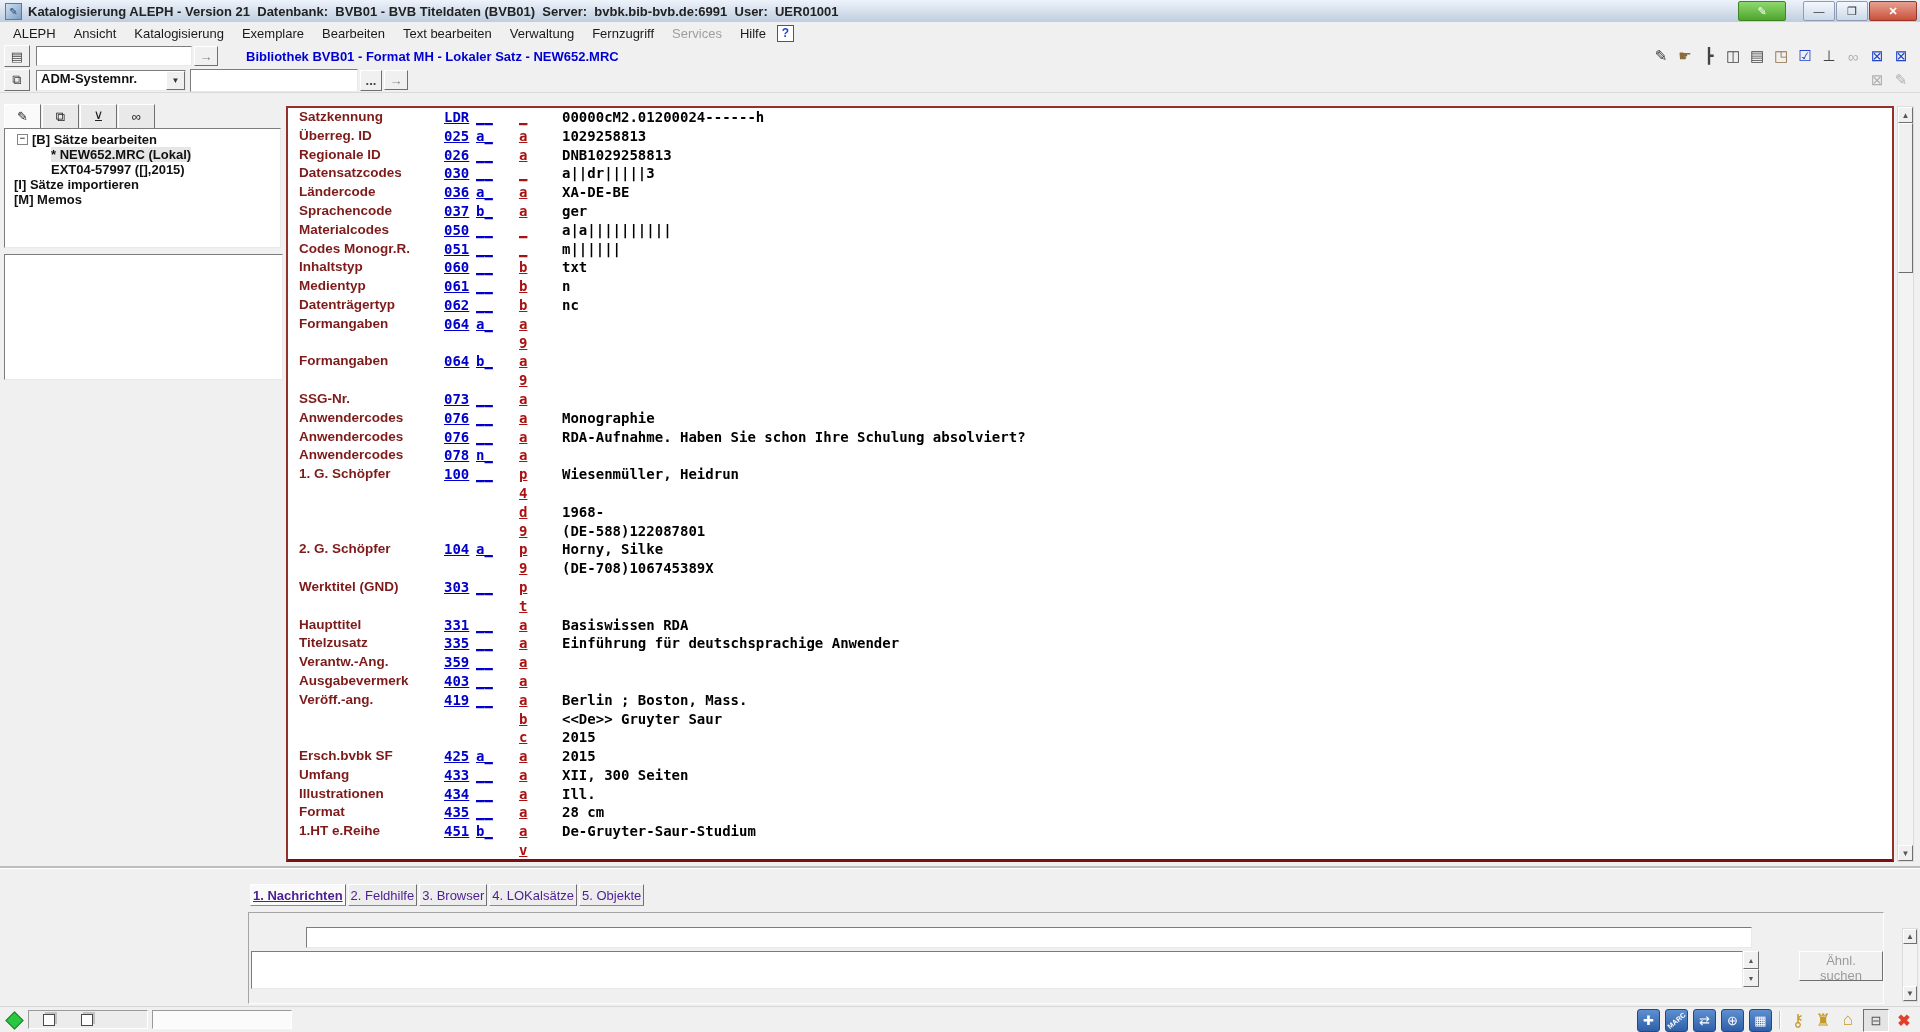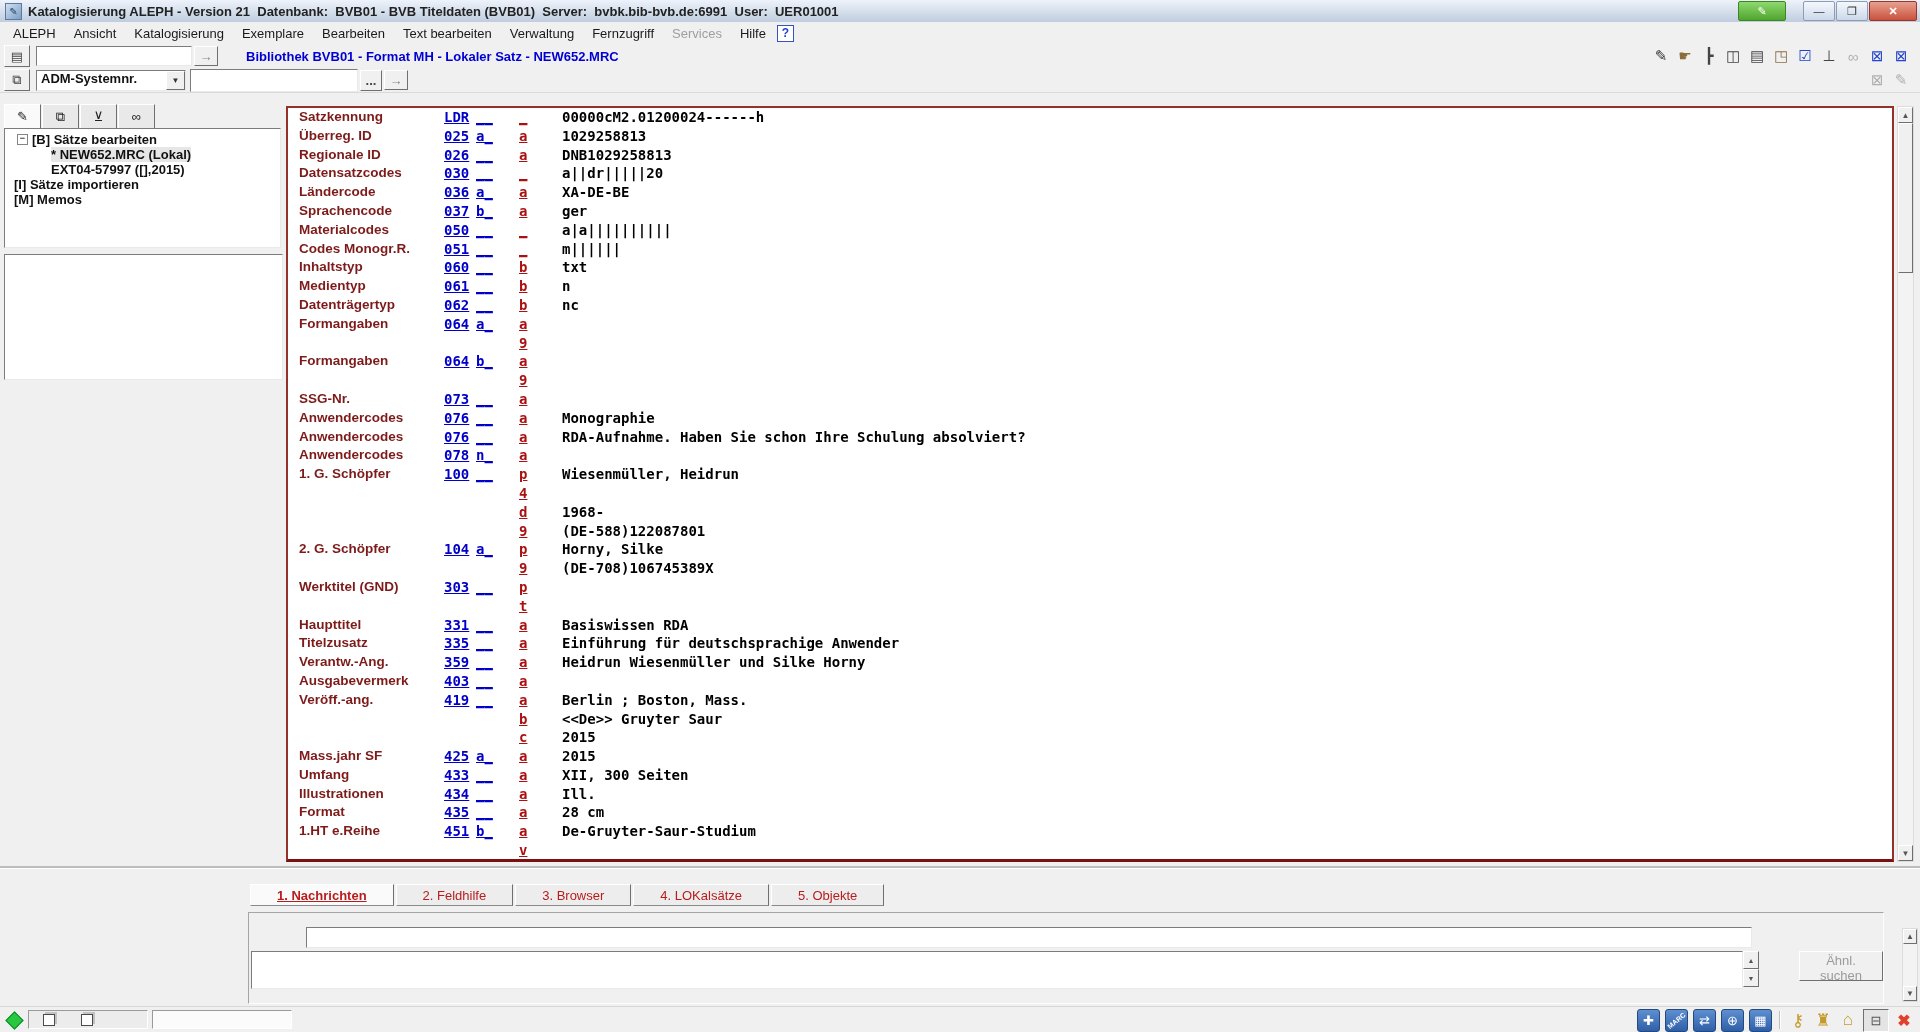--- a/index.html
+++ b/index.html
@@ -82,21 +82,21 @@
   .sbtn{height:16px;display:flex;align-items:center;justify-content:center;font-size:8px;color:#555;
         background:#f0f0f0;border:1px solid;border-color:#fff #6f6f6f #6f6f6f #fff;box-sizing:border-box}
   .sthumb{height:150px;background:#f0f0f0;border:1px solid;border-color:#fff #6f6f6f #6f6f6f #fff;box-sizing:border-box}
   .strack{flex:1}
   #bottom-scroll{left:1902px;top:928px;height:74px;width:16px}
   #bottom-scroll .sbtn{height:15px}
 
   
   #bottom-sep{left:0;top:866px;width:1920px;height:2px;background:#bdbdbd;border-bottom:1px solid #fff}
   #bottom-tabs{left:250px;top:884px;display:flex;align-items:flex-end}
-  .btab{height:20px;padding:0 26px;display:flex;align-items:center;font-size:13px;color:#b91c1c;
+  .btab{height:20px;padding:0 2px;display:flex;align-items:center;font-size:13px;color:#4c1d95;
         border:1px solid;border-color:#fff #6f6f6f #8a8a8a #fff;background:#ededed;margin-right:2px}
   .btab.active{background:#fafafa;font-weight:bold}
   .btab.active .btab-label{text-decoration:underline}
   #bottom-panel{left:248px;top:912px;width:1636px;height:92px;border:1px solid;border-color:#a5a5a5 #fdfdfd #fdfdfd #a5a5a5;box-sizing:border-box}
   #msg-line{position:absolute;left:57px;top:14px;width:1440px;height:17px}
   #msg-area{position:absolute;left:2px;top:38px;width:1490px;height:36px}
   #msg-spinner{position:absolute;left:1494px;top:38px;width:16px;height:36px;display:flex;flex-direction:column}
   #msg-spinner .sbtn{flex:1;font-size:7px}
   #similar-btn{position:absolute;left:1550px;top:38px;width:84px;height:30px;font-size:13px;color:#9b9b9b;
                background:#f0f0f0;border:1px solid;border-color:#fff #6f6f6f #6f6f6f #fff;font-family:"Liberation Sans",sans-serif}
@@ -199,21 +199,21 @@
     <div class="titem lvl0 noexp"><span class="tlabel">[I] Sätze importieren</span></div>
     <div class="titem lvl0 noexp"><span class="tlabel">[M] Memos</span></div>
   </div>
 <div id="lower-box" class="abs sunken"></div>
 
 <div id="record-box" class="abs">
   <div id="record-body">
       <div class="rrow"><span class="rlabel">Satzkennung</span><span class="rtag">LDR</span><span class="rind">__</span><span class="rsub">_</span><span class="rval">00000cM2.01200024------h</span></div>
       <div class="rrow"><span class="rlabel">Überreg. ID</span><span class="rtag">025</span><span class="rind">a_</span><span class="rsub">a</span><span class="rval">1029258813</span></div>
       <div class="rrow"><span class="rlabel">Regionale ID</span><span class="rtag">026</span><span class="rind">__</span><span class="rsub">a</span><span class="rval">DNB1029258813</span></div>
-      <div class="rrow"><span class="rlabel">Datensatzcodes</span><span class="rtag">030</span><span class="rind">__</span><span class="rsub">_</span><span class="rval">a||dr|||||20</span></div>
+      <div class="rrow"><span class="rlabel">Datensatzcodes</span><span class="rtag">030</span><span class="rind">__</span><span class="rsub">_</span><span class="rval">a||dr|||||3</span></div>
       <div class="rrow"><span class="rlabel">Ländercode</span><span class="rtag">036</span><span class="rind">a_</span><span class="rsub">a</span><span class="rval">XA-DE-BE</span></div>
       <div class="rrow"><span class="rlabel">Sprachencode</span><span class="rtag">037</span><span class="rind">b_</span><span class="rsub">a</span><span class="rval">ger</span></div>
       <div class="rrow"><span class="rlabel">Materialcodes</span><span class="rtag">050</span><span class="rind">__</span><span class="rsub">_</span><span class="rval">a|a||||||||||</span></div>
       <div class="rrow"><span class="rlabel">Codes Monogr.R.</span><span class="rtag">051</span><span class="rind">__</span><span class="rsub">_</span><span class="rval">m||||||</span></div>
       <div class="rrow"><span class="rlabel">Inhaltstyp</span><span class="rtag">060</span><span class="rind">__</span><span class="rsub">b</span><span class="rval">txt</span></div>
       <div class="rrow"><span class="rlabel">Medientyp</span><span class="rtag">061</span><span class="rind">__</span><span class="rsub">b</span><span class="rval">n</span></div>
       <div class="rrow"><span class="rlabel">Datenträgertyp</span><span class="rtag">062</span><span class="rind">__</span><span class="rsub">b</span><span class="rval">nc</span></div>
       <div class="rrow"><span class="rlabel">Formangaben</span><span class="rtag">064</span><span class="rind">a_</span><span class="rsub">a</span><span class="rval"></span></div>
       <div class="rrow"><span class="rlabel"></span><span class="rtag"></span><span class="rind"></span><span class="rsub">9</span><span class="rval"></span></div>
       <div class="rrow"><span class="rlabel">Formangaben</span><span class="rtag">064</span><span class="rind">b_</span><span class="rsub">a</span><span class="rval"></span></div>
@@ -225,26 +225,26 @@
       <div class="rrow"><span class="rlabel">1. G. Schöpfer</span><span class="rtag">100</span><span class="rind">__</span><span class="rsub">p</span><span class="rval">Wiesenmüller, Heidrun</span></div>
       <div class="rrow"><span class="rlabel"></span><span class="rtag"></span><span class="rind"></span><span class="rsub">4</span><span class="rval"></span></div>
       <div class="rrow"><span class="rlabel"></span><span class="rtag"></span><span class="rind"></span><span class="rsub">d</span><span class="rval">1968-</span></div>
       <div class="rrow"><span class="rlabel"></span><span class="rtag"></span><span class="rind"></span><span class="rsub">9</span><span class="rval">(DE-588)122087801</span></div>
       <div class="rrow"><span class="rlabel">2. G. Schöpfer</span><span class="rtag">104</span><span class="rind">a_</span><span class="rsub">p</span><span class="rval">Horny, Silke</span></div>
       <div class="rrow"><span class="rlabel"></span><span class="rtag"></span><span class="rind"></span><span class="rsub">9</span><span class="rval">(DE-708)106745389X</span></div>
       <div class="rrow"><span class="rlabel">Werktitel (GND)</span><span class="rtag">303</span><span class="rind">__</span><span class="rsub">p</span><span class="rval"></span></div>
       <div class="rrow"><span class="rlabel"></span><span class="rtag"></span><span class="rind"></span><span class="rsub">t</span><span class="rval"></span></div>
       <div class="rrow"><span class="rlabel">Haupttitel</span><span class="rtag">331</span><span class="rind">__</span><span class="rsub">a</span><span class="rval">Basiswissen RDA</span></div>
       <div class="rrow"><span class="rlabel">Titelzusatz</span><span class="rtag">335</span><span class="rind">__</span><span class="rsub">a</span><span class="rval">Einführung für deutschsprachige Anwender</span></div>
-      <div class="rrow"><span class="rlabel">Verantw.-Ang.</span><span class="rtag">359</span><span class="rind">__</span><span class="rsub">a</span><span class="rval">Heidrun Wiesenmüller und Silke Horny</span></div>
+      <div class="rrow"><span class="rlabel">Verantw.-Ang.</span><span class="rtag">359</span><span class="rind">__</span><span class="rsub">a</span></div>
       <div class="rrow"><span class="rlabel">Ausgabevermerk</span><span class="rtag">403</span><span class="rind">__</span><span class="rsub">a</span><span class="rval"></span></div>
       <div class="rrow"><span class="rlabel">Veröff.-ang.</span><span class="rtag">419</span><span class="rind">__</span><span class="rsub">a</span><span class="rval">Berlin ; Boston, Mass.</span></div>
       <div class="rrow"><span class="rlabel"></span><span class="rtag"></span><span class="rind"></span><span class="rsub">b</span><span class="rval">&lt;&lt;De&gt;&gt; Gruyter Saur</span></div>
       <div class="rrow"><span class="rlabel"></span><span class="rtag"></span><span class="rind"></span><span class="rsub">c</span><span class="rval">2015</span></div>
-      <div class="rrow"><span class="rlabel">Mass.jahr SF</span><span class="rtag">425</span><span class="rind">a_</span><span class="rsub">a</span><span class="rval">2015</span></div>
+      <div class="rrow"><span class="rlabel">Ersch.bvbk SF</span><span class="rtag">425</span><span class="rind">a_</span><span class="rsub">a</span><span class="rval">2015</span></div>
       <div class="rrow"><span class="rlabel">Umfang</span><span class="rtag">433</span><span class="rind">__</span><span class="rsub">a</span><span class="rval">XII, 300 Seiten</span></div>
       <div class="rrow"><span class="rlabel">Illustrationen</span><span class="rtag">434</span><span class="rind">__</span><span class="rsub">a</span><span class="rval">Ill.</span></div>
       <div class="rrow"><span class="rlabel">Format</span><span class="rtag">435</span><span class="rind">__</span><span class="rsub">a</span><span class="rval">28 cm</span></div>
       <div class="rrow"><span class="rlabel">1.HT e.Reihe</span><span class="rtag">451</span><span class="rind">b_</span><span class="rsub">a</span><span class="rval">De-Gruyter-Saur-Studium</span></div>
       <div class="rrow"><span class="rlabel"></span><span class="rtag"></span><span class="rind"></span><span class="rsub">v</span><span class="rval"></span></div>
       <div class="rrow clipped"><span class="rlabel"></span><span class="rtag"></span><span class="rind"></span><span class="rsub"></span><span class="rval"></span></div>
     </div>
 </div>
 <div id="main-scroll" class="abs vscroll">
   <span class="sbtn">▲</span>

